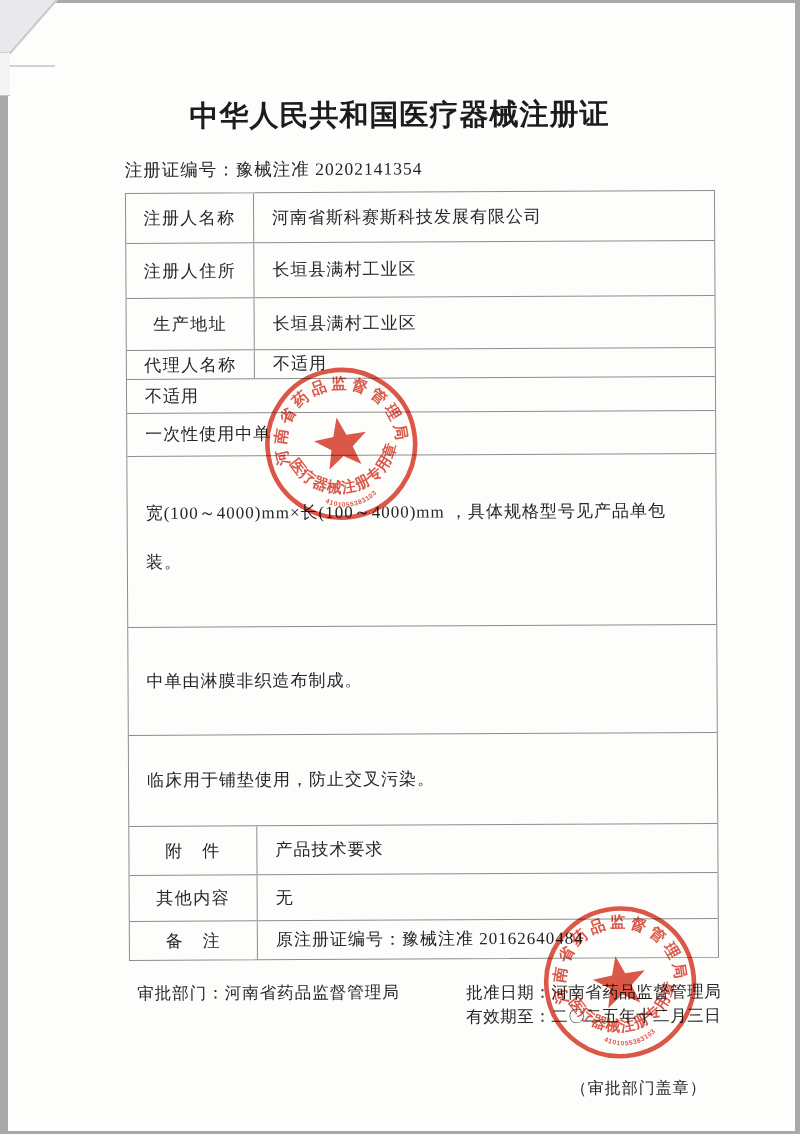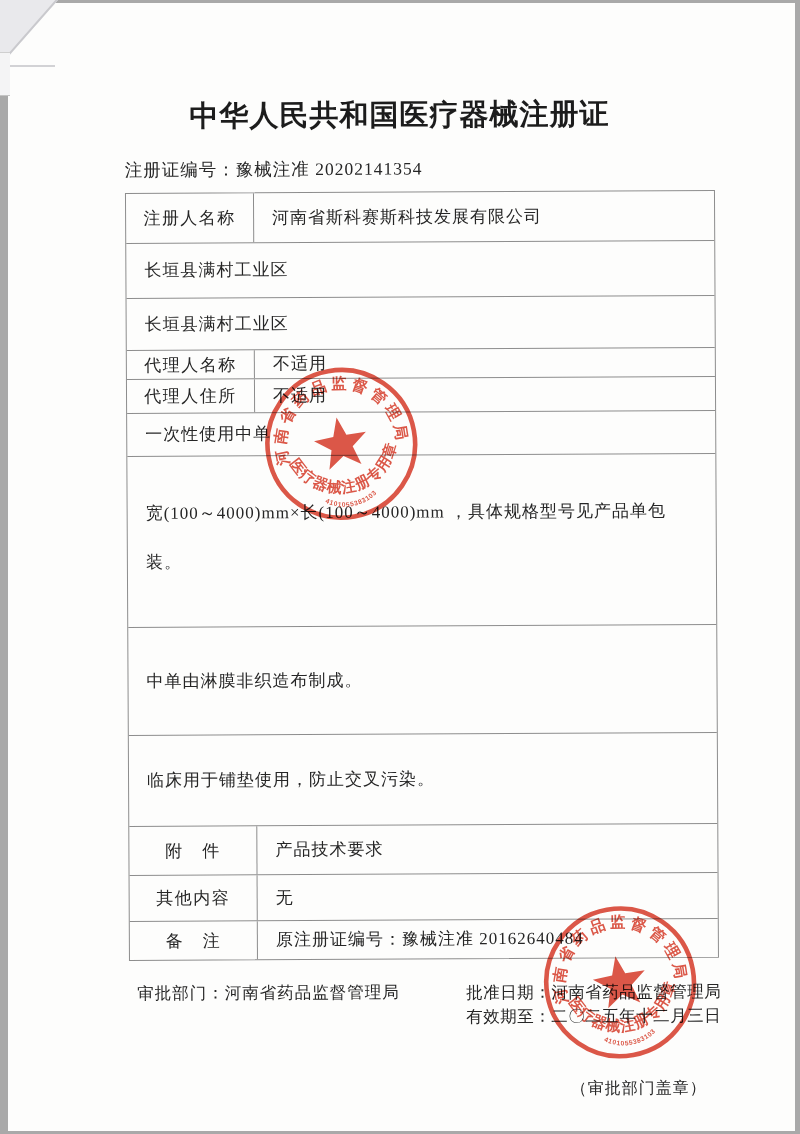--- a/index.html
+++ b/index.html
@@ -66,31 +66,32 @@
   <div class="reg-line">
     <span>注册证编号：</span><span>豫械注准 20202141354</span>
   </div>
 
   <div class="cert-table">
     <div class="trow r1">
       <div class="tlabel">注册人名称</div>
       <div class="tvalue">河南省斯科赛斯科技发展有限公司</div>
     </div>
     <div class="trow r2">
+      <div class="tlabel">注册人住所</div>
       <div class="tvalue">长垣县满村工业区</div>
     </div>
     <div class="trow r3">
+      <div class="tlabel">生产地址</div>
       <div class="tvalue">长垣县满村工业区</div>
     </div>
     <div class="trow r4">
       <div class="tlabel">代理人名称</div>
       <div class="tvalue">不适用</div>
     </div>
     <div class="trow r5">
-      <div class="tlabel">代理人住所</div>
       <div class="tvalue">不适用</div>
     </div>
     <div class="trow r6">
       <div class="tvalue">一次性使用中单</div>
     </div>
     <div class="trow r7">
       <div class="tvalue">宽(100～4000)mm×长(100～4000)mm ，具体规格型号见产品单包装。</div>
     </div>
     <div class="trow r8">
       <div class="tvalue">中单由淋膜非织造布制成。</div>

